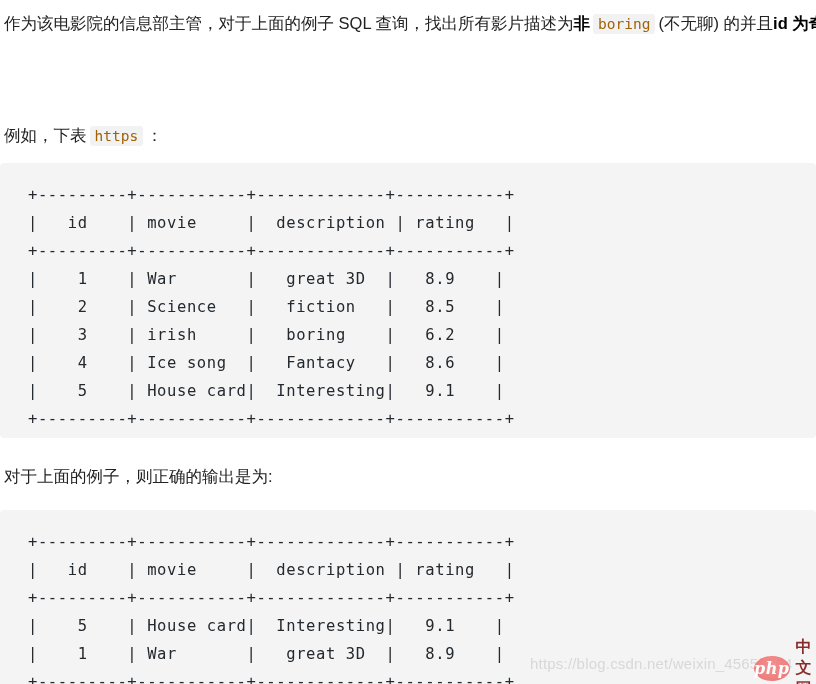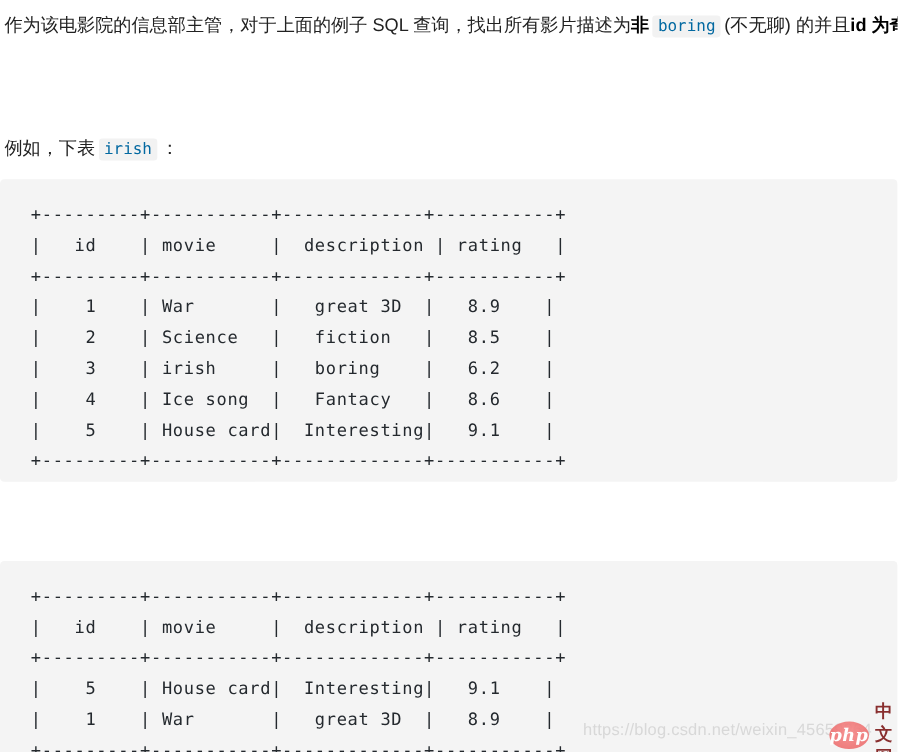--- a/index.html
+++ b/index.html
@@ -55,21 +55,21 @@
   b, .bold {
     font-weight: bold;
     color: #000000;
   }
 
   
   .code-chip {
     font-family: "DejaVu Sans Mono", "Liberation Mono", monospace;
     font-size: 14.5px;
     background: #f2f2f2;
-    color: #0369a1;
+    color: #a16207;
     padding: 2px 5px;
     border-radius: 3px;
     margin: 0 3px;
     white-space: pre;
   }
 
   
   .code-block {
     position: absolute;
     left: 0;
@@ -138,34 +138,35 @@
     letter-spacing: 1px;
   }
 </style>
 </head>
 <body>
 
 <div class="page">
 
   <div class="para p-intro"><span>作为该电影院的信息部主管，对于上面的例子 SQL 查询，找出所有影片描述为</span><b>非</b><span class="code-chip">boring</span><span>(不无聊) 的并且</span><b>id 为奇数</b></div>
 
-  <div class="para p-example"><span>例如，下表</span><span class="code-chip">irish</span><span>：</span></div>
+  <div class="para p-example"><span>例如，下表</span><span class="code-chip">https</span><span>：</span></div>
 
   <div class="code-block" id="code-block-1">
     <pre>+---------+-----------+-------------+-----------+
 |   id    | movie     |  description | rating   |
 +---------+-----------+-------------+-----------+
 |    1    | War       |   great 3D  |   8.9    |
 |    2    | Science   |   fiction   |   8.5    |
 |    3    | irish     |   boring    |   6.2    |
 |    4    | Ice song  |   Fantacy   |   8.6    |
 |    5    | House card|  Interesting|   9.1    |
 +---------+-----------+-------------+-----------+</pre>
   </div>
 
+  <div class="para p-output"><span>对于上面的例子，则正确的输出是为:</span></div>
 
   <div class="code-block" id="code-block-2">
     <pre>+---------+-----------+-------------+-----------+
 |   id    | movie     |  description | rating   |
 +---------+-----------+-------------+-----------+
 |    5    | House card|  Interesting|   9.1    |
 |    1    | War       |   great 3D  |   8.9    |
 +---------+-----------+-------------+-----------+</pre>
   </div>
 

